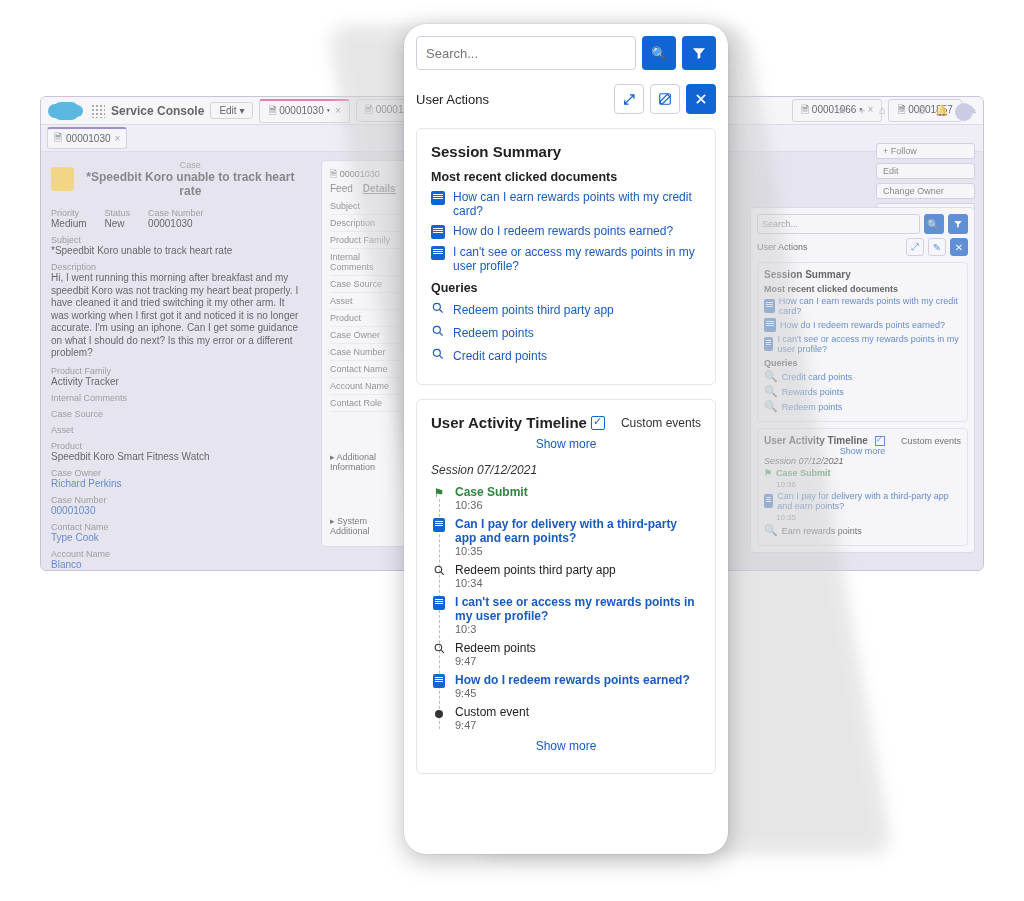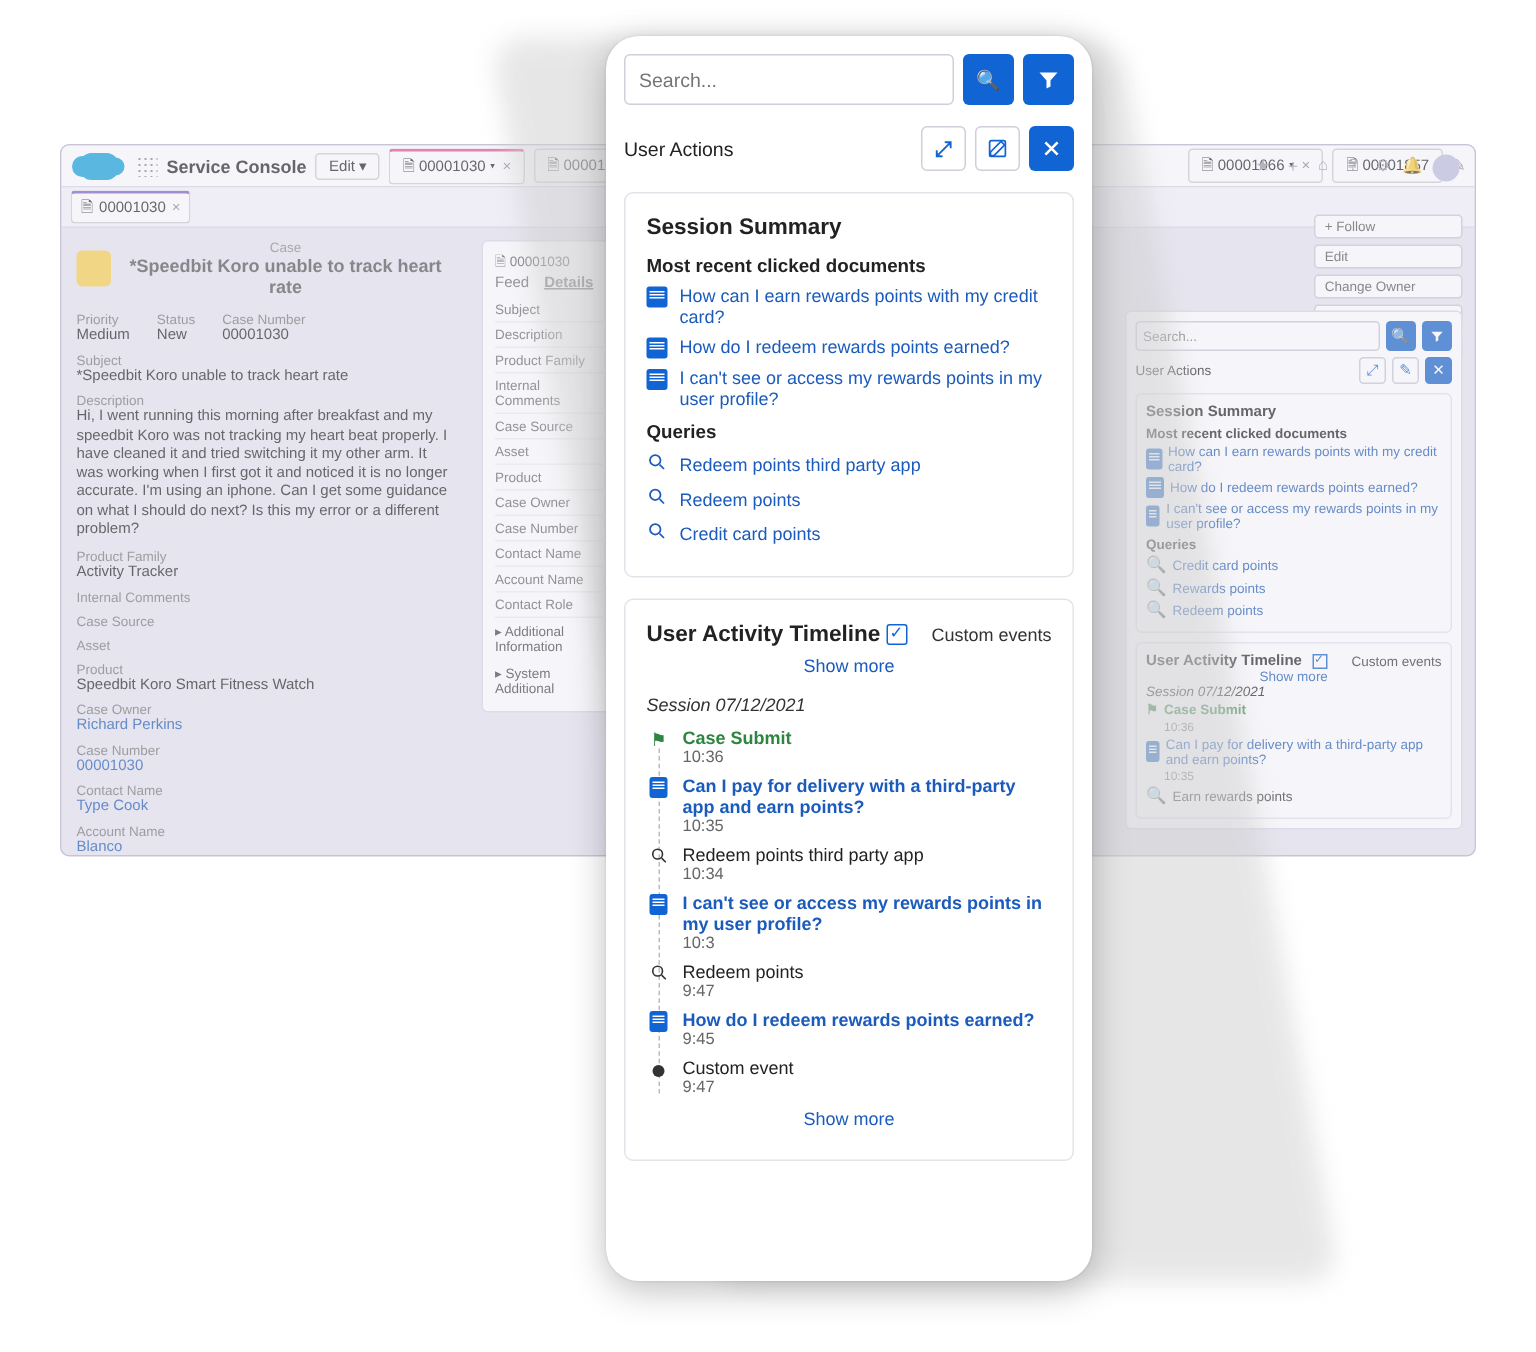--- a/index.html
+++ b/index.html
@@ -75,21 +75,21 @@
     width:24px;height:24px; background:#fccf3e; border-radius:4px;
     display:inline-block; vertical-align:middle; margin-right:6px;
   }
   .dim .casehdr { display:flex; align-items:center; margin-bottom:4px;text-align:center;}
   .dim .casehdr .ttl { font-weight:600; font-size:12px; }
   .dim .detail-card {
     background:#fff; border:1px solid #d8d6e4; border-radius:4px; padding:6px 8px;
     font-size:9px; color:#666;
   }
   .dim .detail-card .row { border-bottom:1px solid #eee; padding:3px 0;}
-  .dim .detail-card .acc { color:#444; padding:4px 0;}
+  .dim .detail-card .acc { color:#444; padding:4px 0;margin-top:36px;}
   .dim .detail-card .tabs { display:flex; gap:10px; font-size:10px; margin-bottom:4px;}
   .dim .detail-card .tabs .act { font-weight:700; text-decoration: underline;}
 
   .dim .topicons { position:absolute; right:10px; top:6px; display:flex; gap:6px; color:#9a98aa;}
   .dim .topicons span { width:14px;height:14px; display:inline-flex; align-items:center; justify-content:center;}
 
   
   .dim .minipanel {
     position:absolute; right:8px; top:110px; width:225px;
     background:#fff; border:1px solid #d8d6e4; border-radius:4px;

